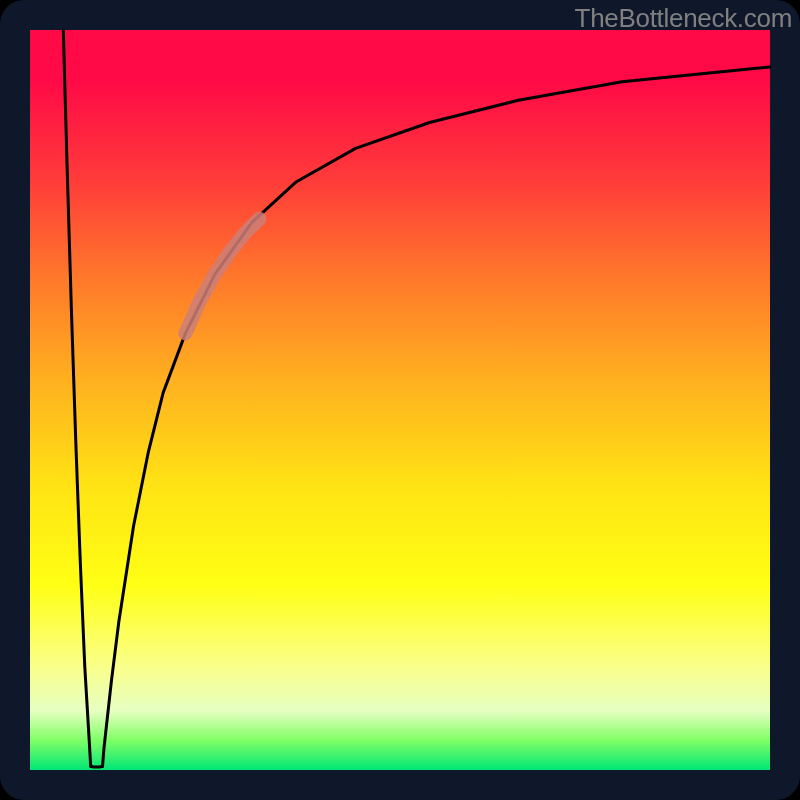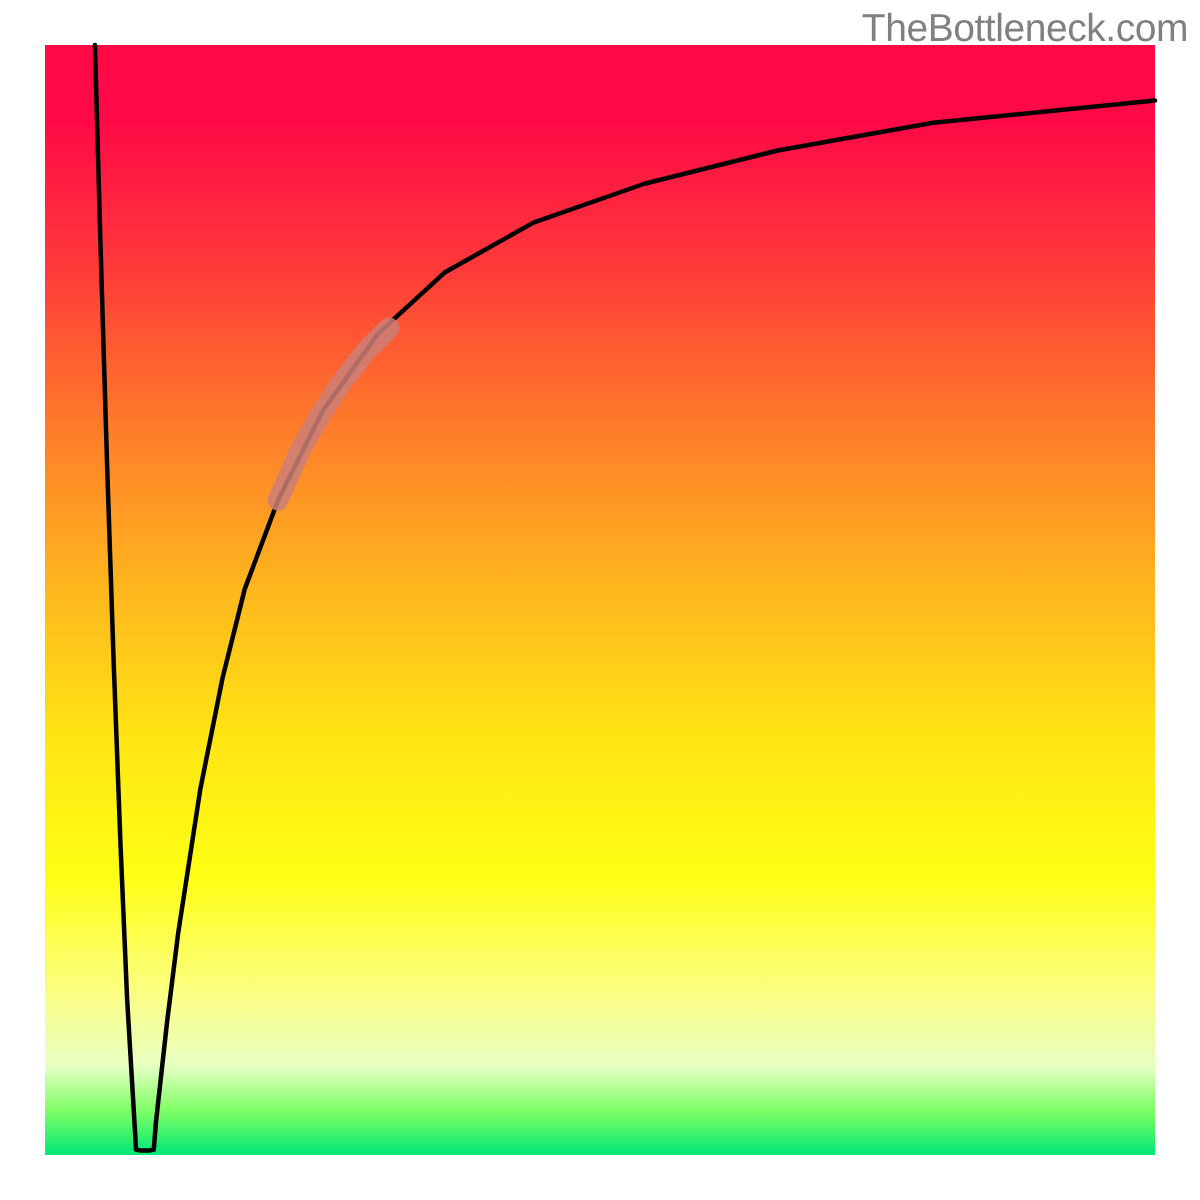--- a/index.html
+++ b/index.html
@@ -8,21 +8,22 @@
     width: 800px;
     height: 800px;
     background: #000;
     font-family: Arial, Helvetica, sans-serif;
     overflow: hidden;
   }
   .frame {
     position: relative;
     width: 800px;
     height: 800px;
-    background: #ffffff;
+    background: #0f172a;
+    border-radius: 24px;
   }
   .plot-area {
     position: absolute;
     left: 30px;
     top: 30px;
     width: 740px;
     height: 740px;
     background: linear-gradient(
       to bottom,
       #ff0a46 0%,

